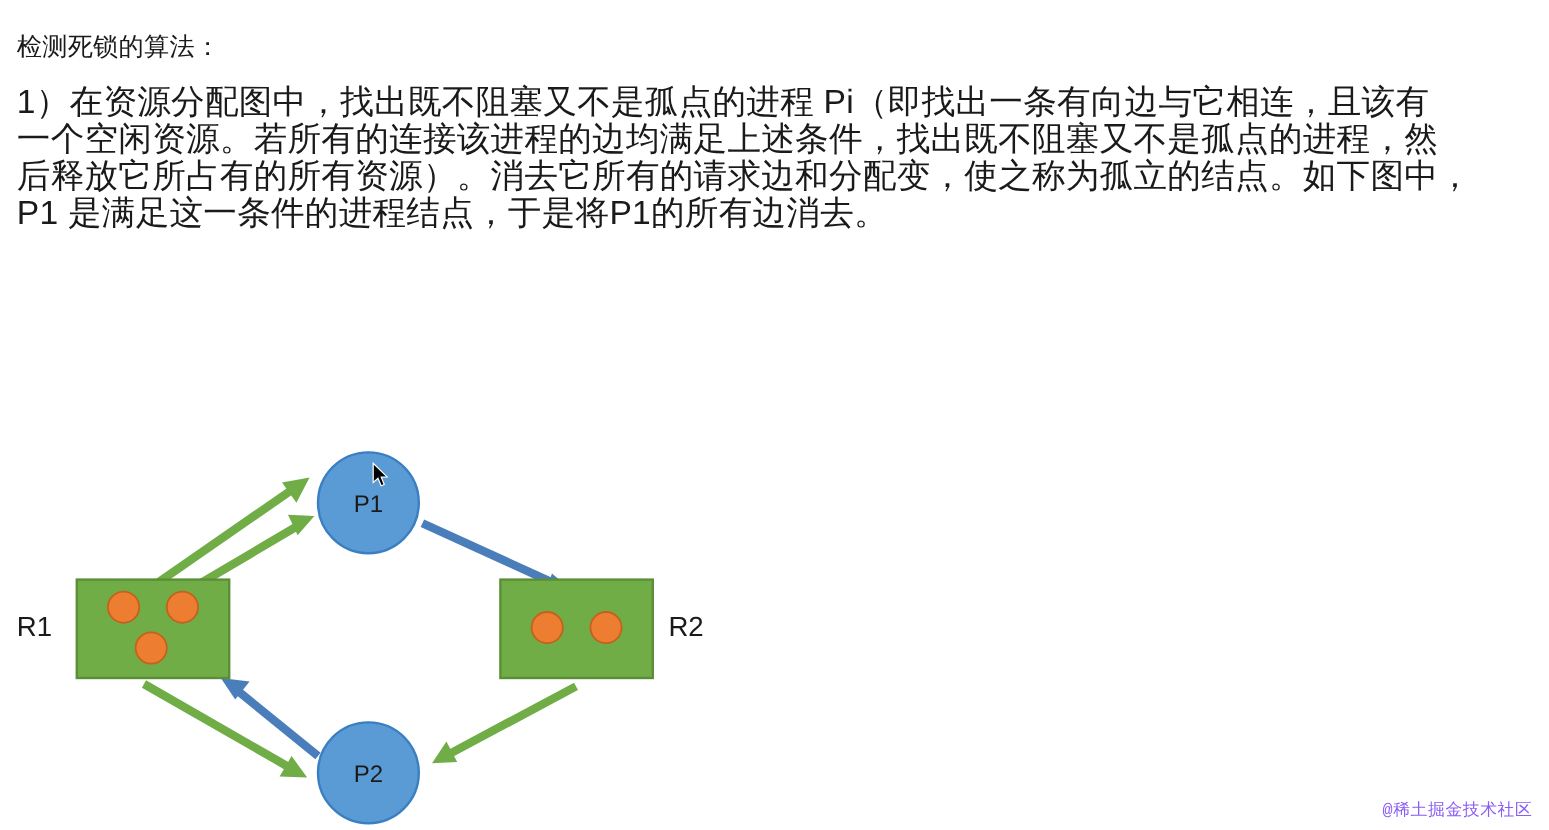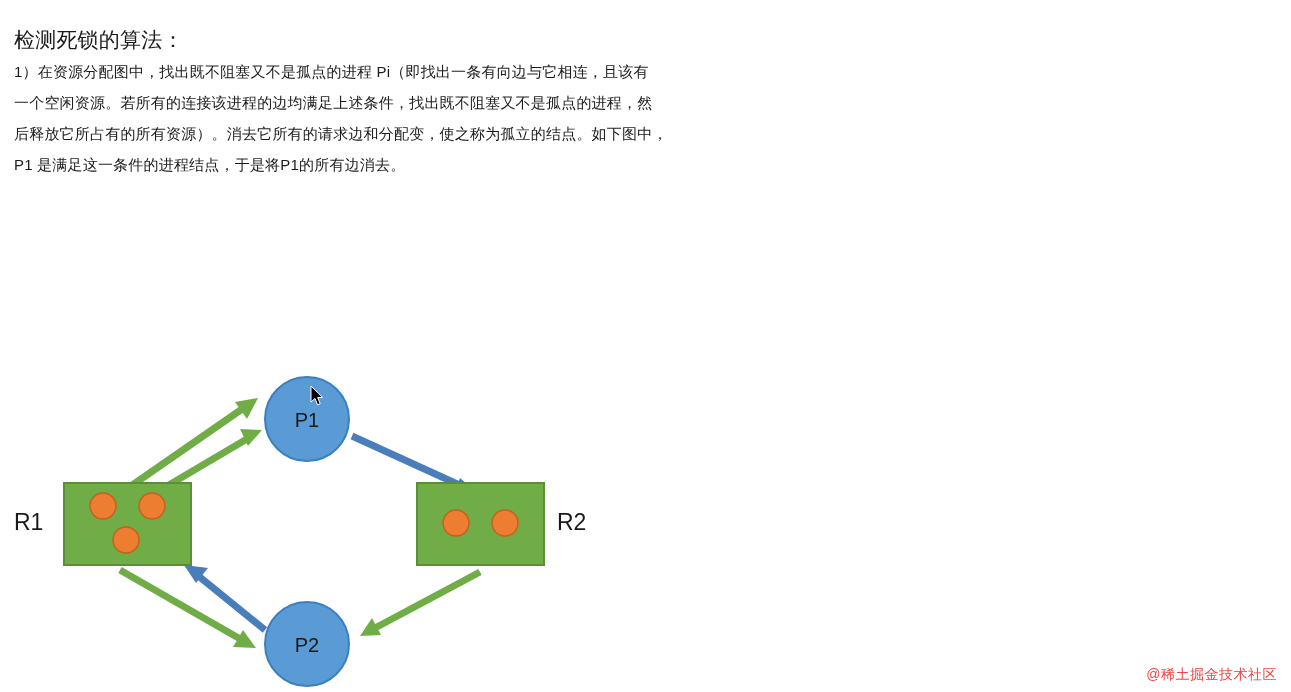--- a/index.html
+++ b/index.html
@@ -25,24 +25,24 @@
 
   .title-line {
     font-size: 21px;
     line-height: 30px;
     letter-spacing: 0.2px;
     white-space: pre;
     margin-top: 23px;
   }
 
   .para {
-    font-size: 15px;
+    font-size: 28px;
     line-height: 31px;
     letter-spacing: 0.2px;
-    margin-top: 1px;
+    margin-top: 14px;
   }
   .para p {
     margin: 0;
     white-space: pre;
   }
 
   .diagram {
     position: absolute;
     left: 0;
     top: 330px;
@@ -73,22 +73,23 @@
     width: 14px;
     height: 22px;
     pointer-events: none;
   }
 
   .watermark {
     position: absolute;
     right: 14px;
     bottom: 8px;
     font-size: 14px;
-    color: #ef4444;
+    color: #8b5cf6;
     letter-spacing: 0.5px;
+    font-family: Liberation Mono, monospace;
   }
 </style>
 </head>
 <body>
 
 <div class="text-block">
   <div class="title-line">检测死锁的算法：</div>
   <div class="para">
     <p>1）在资源分配图中，找出既不阻塞又不是孤点的进程 Pi（即找出一条有向边与它相连，且该有</p>
     <p>一个空闲资源。若所有的连接该进程的边均满足上述条件，找出既不阻塞又不是孤点的进程，然</p>

